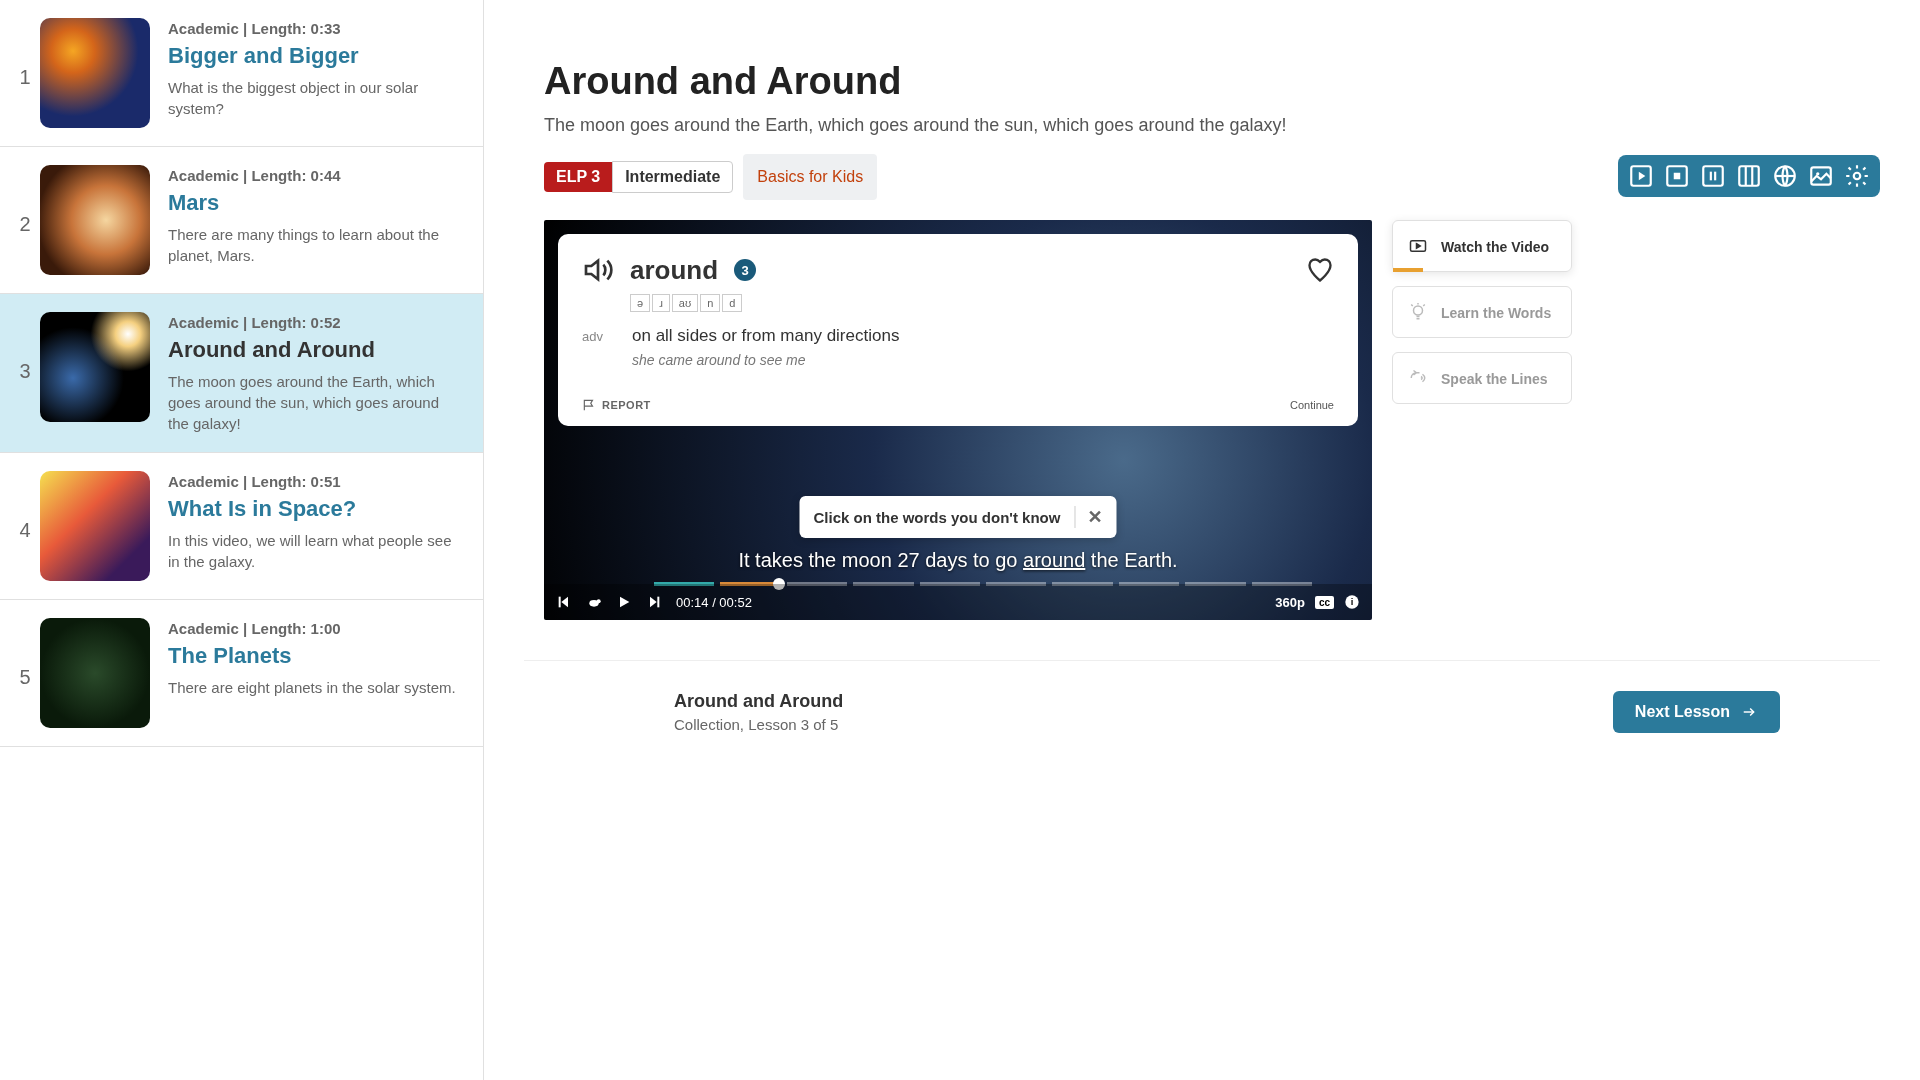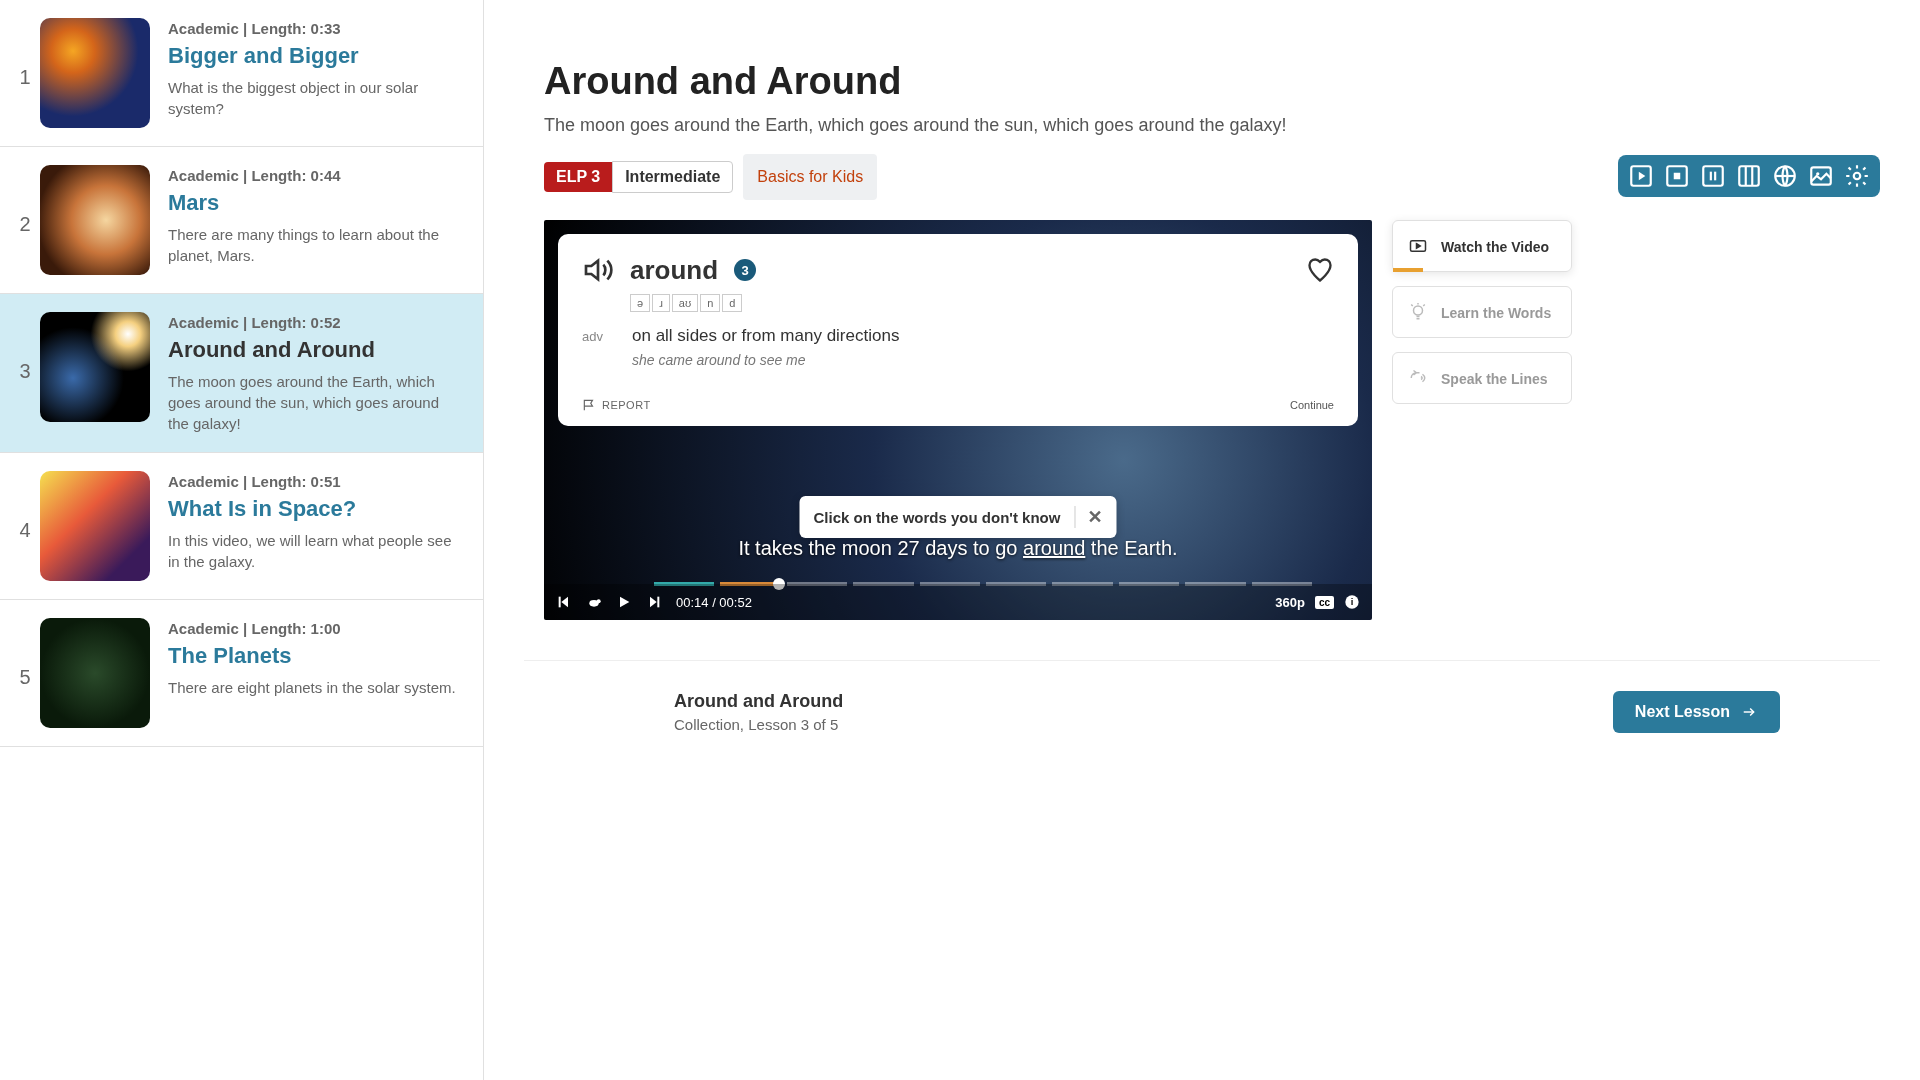--- a/index.html
+++ b/index.html
@@ -35,25 +35,25 @@
 .word-text { font-size: 26px; font-weight: 600; }
 .word-badge { background: #1a5a7a; color: #fff; width: 22px; height: 22px; border-radius: 50%; display: flex; align-items: center; justify-content: center; font-size: 13px; font-weight: 700; }
 .heart-icon { margin-left: auto; width: 28px; height: 28px; }
 .phonetics { display: flex; gap: 2px; margin-left: 48px; margin-bottom: 14px; }
 .phonetic-box { border: 1px solid #ccc; padding: 2px 6px; font-size: 11px; color: #666; }
 .word-def-row { display: flex; gap: 20px; margin-bottom: 6px; }
 .pos { font-size: 13px; color: #888; width: 30px; padding-top: 3px; }
 .definition { font-size: 17px; color: #333; }
 .example { font-size: 14px; color: #777; font-style: italic; margin-left: 50px; margin-bottom: 30px; }
 .card-footer { display: flex; justify-content: space-between; align-items: center; }
-.report-btn { display: flex; align-items: center; gap: 6px; font-size: 11px; color: #666; font-weight: 400; letter-spacing: 0.5px; cursor: pointer; }
+.report-btn { display: flex; align-items: center; gap: 6px; font-size: 11px; color: #666; font-weight: 700; letter-spacing: 0.5px; cursor: pointer; }
 .continue-btn { font-size: 11px; color: #555; cursor: pointer; }
 .tooltip { position: absolute; left: 50%; transform: translateX(-50%); bottom: 82px; background: #fff; border-radius: 6px; padding: 10px 14px; display: flex; align-items: center; gap: 14px; font-size: 15px; font-weight: 600; color: #333; box-shadow: 0 2px 8px rgba(0,0,0,0.2); }
 .tooltip-close { cursor: pointer; color: #666; font-size: 18px; border-left: 1px solid #ccc; padding-left: 12px; }
-.caption { position: absolute; bottom: 60px; left: 0; right: 0; text-align: center; font-size: 20px; color: #fff; text-shadow: 0 1px 3px rgba(0,0,0,0.8); }
+.caption { position: absolute; bottom: 48px; left: 0; right: 0; text-align: center; font-size: 20px; color: #fff; text-shadow: 0 1px 3px rgba(0,0,0,0.8); }
 .caption .hl { text-decoration: underline; }
 .progress-bar { position: absolute; bottom: 34px; left: 110px; right: 60px; height: 4px; display: flex; gap: 6px; }
 .seg { flex: 1; background: rgba(255,255,255,0.4); }
 .seg.done { background: #3aa; }
 .seg.cur { background: #d88a3a; position: relative; }
 .seg.cur::after { content: ''; position: absolute; right: -4px; top: -4px; width: 12px; height: 12px; background: #fff; border-radius: 50%; }
 .video-controls { position: absolute; bottom: 0; left: 0; right: 0; height: 36px; background: rgba(0,0,0,0.3); display: flex; align-items: center; padding: 0 12px; gap: 14px; color: #fff; font-size: 13px; }
 .vc-icon { width: 16px; height: 16px; cursor: pointer; }
 .vc-time { font-size: 13px; }
 .vc-right { margin-left: auto; display: flex; align-items: center; gap: 10px; }

